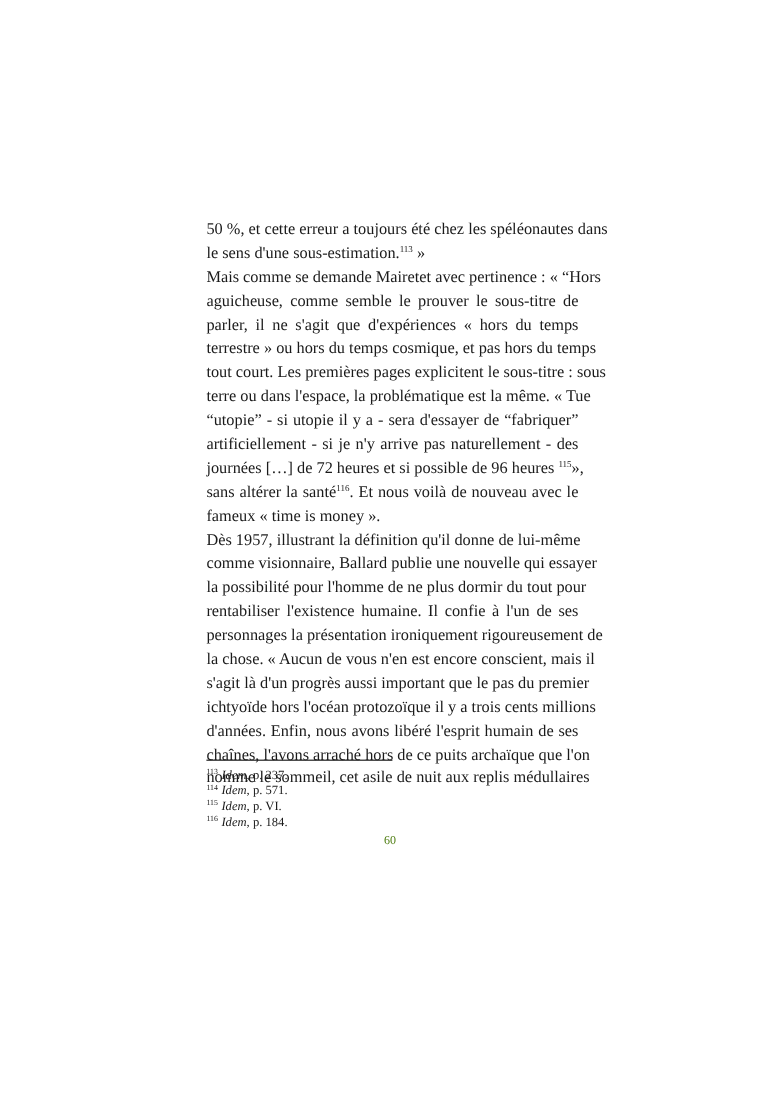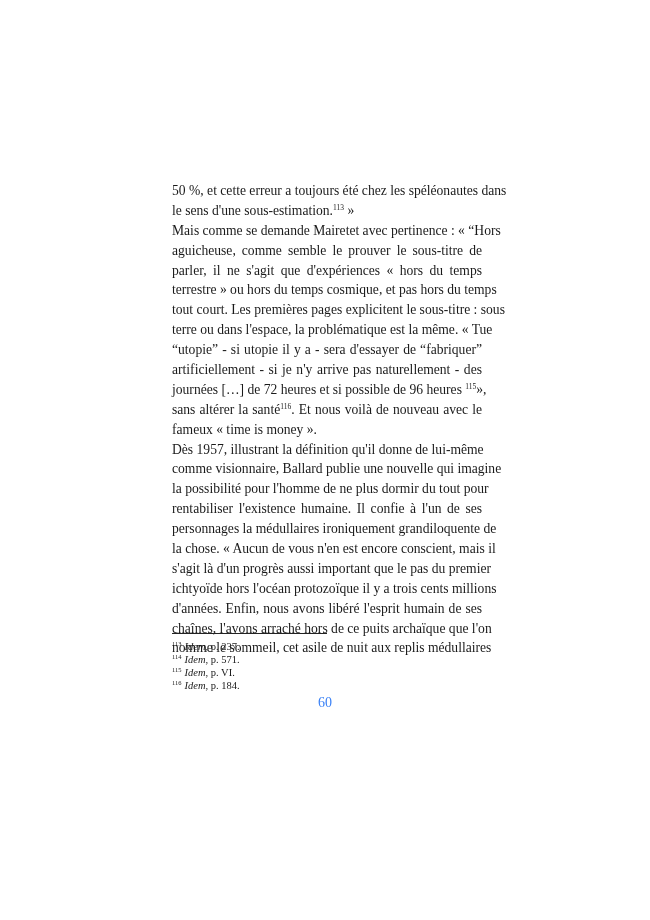--- a/index.html
+++ b/index.html
@@ -18,21 +18,21 @@
     .footnotes {
       position: absolute; left: 172px; top: 640px; width: 310px;
       font-family: "Liberation Serif", "DejaVu Serif", serif;
       font-size: 10.5px; line-height: 13px; color: #1a1a1a;
     }
     .fn { display: block; white-space: nowrap; }
     .fn .num { font-size: 6.5px; vertical-align: 4px; line-height: 0; margin-right: 3px; }
     .fn .src { font-style: italic; }
     .page-number {
       position: absolute; left: 0; width: 650px; top: 695px; text-align: center;
-      font-family: "Liberation Serif", "DejaVu Serif", serif; font-size: 14px; color: #3b82f6;
+      font-family: "Liberation Serif", "DejaVu Serif", serif; font-size: 10px; color: #4d7c0f;
     }
   </style>
 </head>
 <body>
 
 <div class="page">
   <div class="body-text" id="body-text">
       <span class="line"><span>50 %, et cette erreur a toujours été chez les spéléonautes dans</span></span>
       <span class="line last"><span>le sens d'une sous-estimation.</span><sup class="fnref">113</sup><span> »</span></span>
       <span class="line"><span>Mais comme se demande Mairetet avec pertinence : « “Hors</span></span>
@@ -40,24 +40,24 @@
       <span class="line"><span>parler, il ne s'agit que d'expériences « hors du temps</span></span>
       <span class="line"><span>terrestre » ou hors du temps cosmique, et pas hors du temps</span></span>
       <span class="line"><span>tout court. Les premières pages explicitent le sous-titre : sous</span></span>
       <span class="line"><span>terre ou dans l'espace, la problématique est la même. « Tue</span></span>
       <span class="line"><span>“utopie” - si utopie il y a - sera d'essayer de “fabriquer”</span></span>
       <span class="line"><span>artificiellement - si je n'y arrive pas naturellement - des</span></span>
       <span class="line"><span>journées […] de 72 heures et si possible de 96 heures </span><sup class="fnref">115</sup><span>»,</span></span>
       <span class="line"><span>sans altérer la santé</span><sup class="fnref">116</sup><span>. Et nous voilà de nouveau avec le</span></span>
       <span class="line last"><span>fameux « time is money ».</span></span>
       <span class="line"><span>Dès 1957, illustrant la définition qu'il donne de lui-même</span></span>
-      <span class="line"><span>comme visionnaire, Ballard publie une nouvelle qui imagine</span></span>
+      <span class="line"><span>comme visionnaire, Ballard publie une nouvelle qui essayer</span></span>
       <span class="line"><span>la possibilité pour l'homme de ne plus dormir du tout pour</span></span>
       <span class="line"><span>rentabiliser l'existence humaine. Il confie à l'un de ses</span></span>
-      <span class="line"><span>personnages la médullaires ironiquement grandiloquente de</span></span>
+      <span class="line"><span>personnages la présentation ironiquement rigoureusement de</span></span>
       <span class="line"><span>la chose. « Aucun de vous n'en est encore conscient, mais il</span></span>
       <span class="line"><span>s'agit là d'un progrès aussi important que le pas du premier</span></span>
       <span class="line"><span>ichtyoïde hors l'océan protozoïque il y a trois cents millions</span></span>
       <span class="line"><span>d'années. Enfin, nous avons libéré l'esprit humain de ses</span></span>
       <span class="line"><span>chaînes, l'avons arraché hors de ce puits archaïque que l'on</span></span>
       <span class="line"><span>nomme le sommeil, cet asile de nuit aux replis médullaires</span></span>
     </div>
   <div class="fn-rule"></div>
   <div class="footnotes" id="footnotes">
       <span class="fn"><sup class="num">113</sup><span class="src">Idem</span><span>, p. 237.</span></span>

